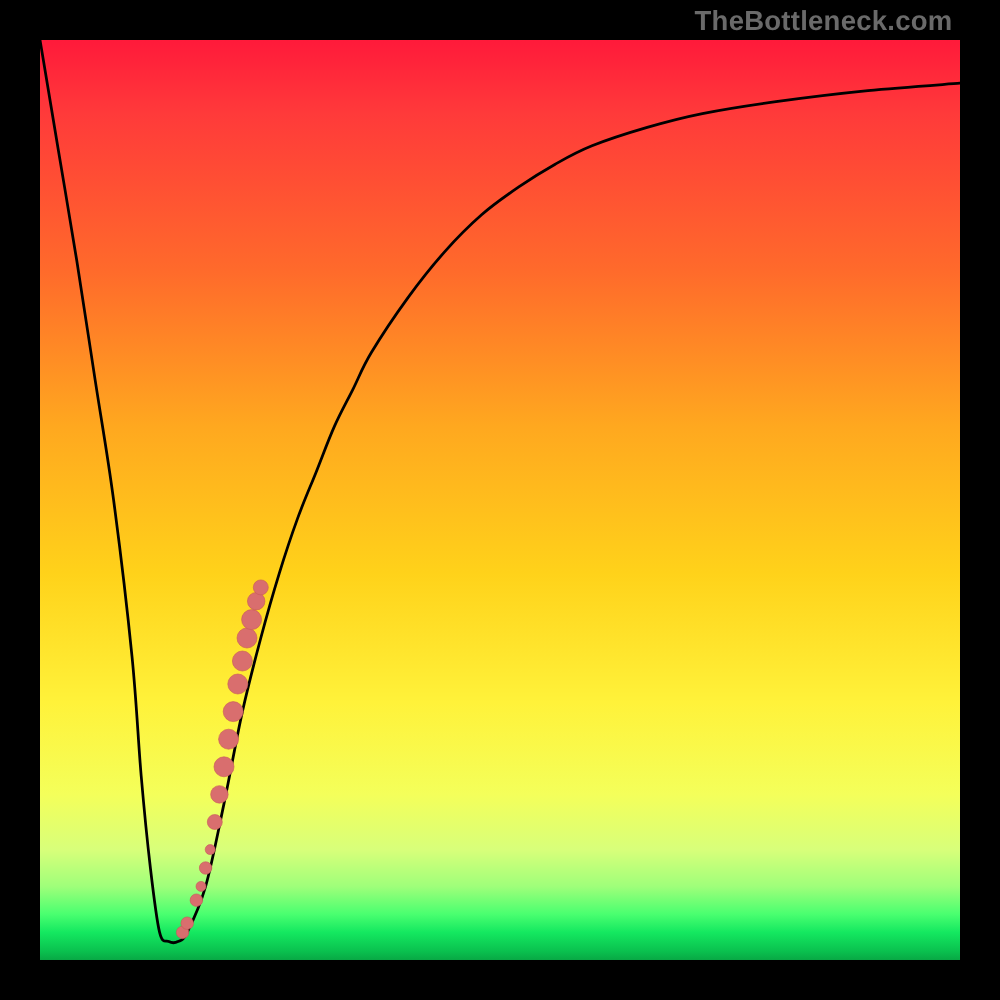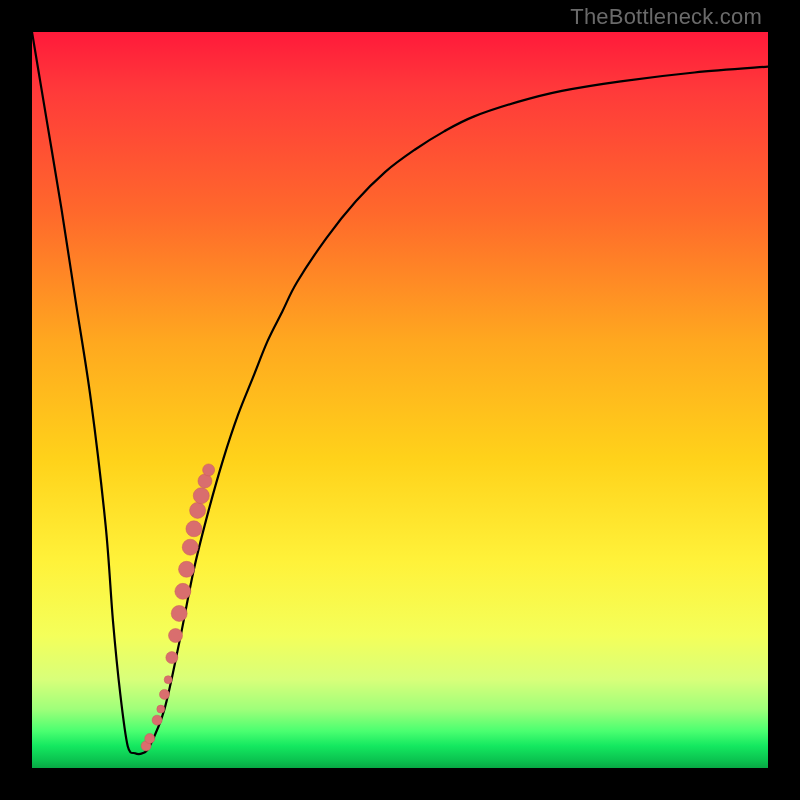--- a/index.html
+++ b/index.html
@@ -9,20 +9,21 @@
     height: 800px;
     overflow: hidden;
     background: #000;
     font-family: Arial, Helvetica, sans-serif;
   }
   .frame {
     position: relative;
     width: 800px;
     height: 704px;
     background: #000;
+    font-weight: bold;
   }
   .plot-area {
     position: absolute;
     left: 32px;
     top: 32px;
     width: 736px;
     height: 736px;
     overflow: hidden;
   }
   .gradient {

